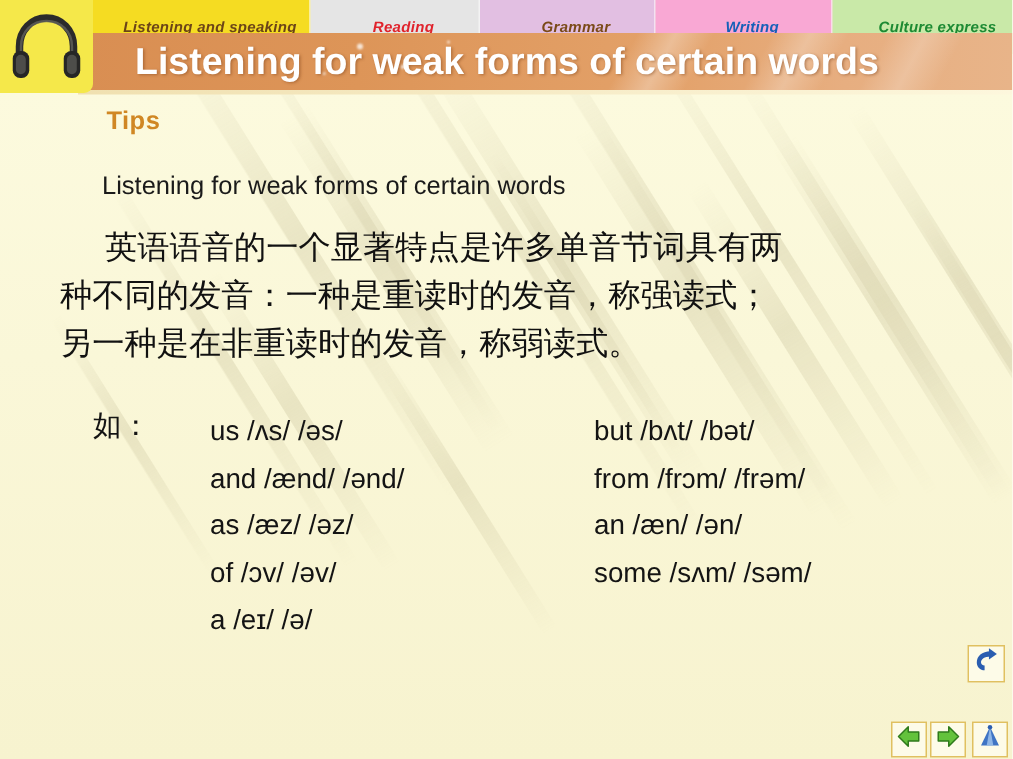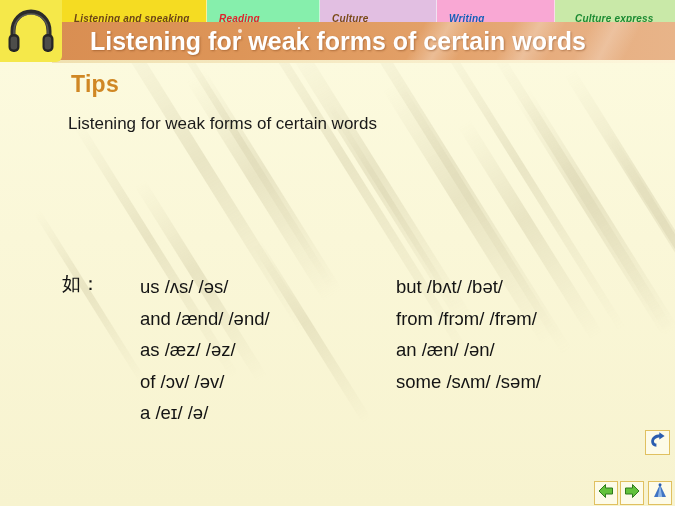--- a/index.html
+++ b/index.html
@@ -54,24 +54,25 @@
     display: flex;
     align-items: center;
     box-sizing: border-box;
     padding-left: 12px;
     font-style: italic;
     font-weight: bold;
     font-size: 10px;
     letter-spacing: .2px;
     white-space: nowrap;
     border-right: 1px solid rgba(255,255,255,.55);
+    justify-content: center;
   }
   .tab.t0 { width: 62px; padding: 0; background: #f8f4c8; border-right: none;}
   .tab.t1 { width: 145px; background: #f5dc22; color: #6b4418; }
-  .tab.t2 { width: 113px; background: #86efac; color: #e0232c; }
+  .tab.t2 { width: 113px; background: #e5e5e5; color: #e0232c; }
   .tab.t3 { width: 117px; background: #e2bfe2; color: #7a4a18; }
   .tab.t4 { width: 118px; background: #f9a8d4; color: #1560b8; }
   .tab.t5 { width: 120px; background: #c9e9a8; color: #1d8a33; border-right: none; padding-left: 20px;}
 
   
   .hp-block {
     position: absolute;
     left: 0; top: 0;
     width: 62px; height: 62px;
     background: #f5e84a;
@@ -114,21 +115,21 @@
     position: absolute;
     left: 52px; top: 60px;
     width: 623px; height: 3px;
     background: linear-gradient(90deg, #f0e0b0, #fdf7dd);
   }
 
   
   .tips {
     position: absolute;
     left: 71px; top: 71px;
-    font-size: 23px;
+    font-size: 17px;
     font-weight: bold;
     color: #d08724;
     letter-spacing: .3px;
   }
   .subtitle {
     position: absolute;
     left: 68px; top: 114px;
     font-size: 17px;
     color: #1a1a1a;
     white-space: nowrap;
@@ -209,21 +210,21 @@
 
   <div class="tabstrip">
     <div class="tab t0"></div>
     <div class="tab t1">
       <span>Listening and speaking</span>
     </div>
     <div class="tab t2">
       <span>Reading</span>
     </div>
     <div class="tab t3">
-      <span>Culture</span>
+      <span>Grammar</span>
     </div>
     <div class="tab t4">
       <span>Writing</span>
     </div>
     <div class="tab t5">
       <span>Culture express</span>
     </div>
   </div>
 
   <div class="banner">
@@ -244,20 +245,25 @@
         <rect x="37.5" y="29" width="11" height="18" rx="5" fill="#262626"></rect>
         <rect x="5.6" y="31.5" width="6.6" height="13" rx="3.2" fill="#4d4d4a"></rect>
         <rect x="39.6" y="31.5" width="6.6" height="13" rx="3.2" fill="#4d4d4a"></rect>
       </svg>
     </span>
   </div>
 
   <div class="tips">Tips</div>
   <div class="subtitle">Listening for weak forms of certain words</div>
 
+  <div class="cn-block">
+    <p class="cn-indent">英语语音的一个显著特点是许多单音节词具有两</p>
+    <p>种不同的发音：一种是重读时的发音，称强读式；</p>
+    <p>另一种是在非重读时的发音，称弱读式。</p>
+  </div>
 
   <div class="ru-label">如：</div>
 
   <div class="col left">
     <div>us /ʌs/ /əs/</div>
     <div>and /ænd/ /ənd/</div>
     <div>as /æz/ /əz/</div>
     <div>of /ɔv/ /əv/</div>
     <div>a /eɪ/ /ə/</div>
   </div>

